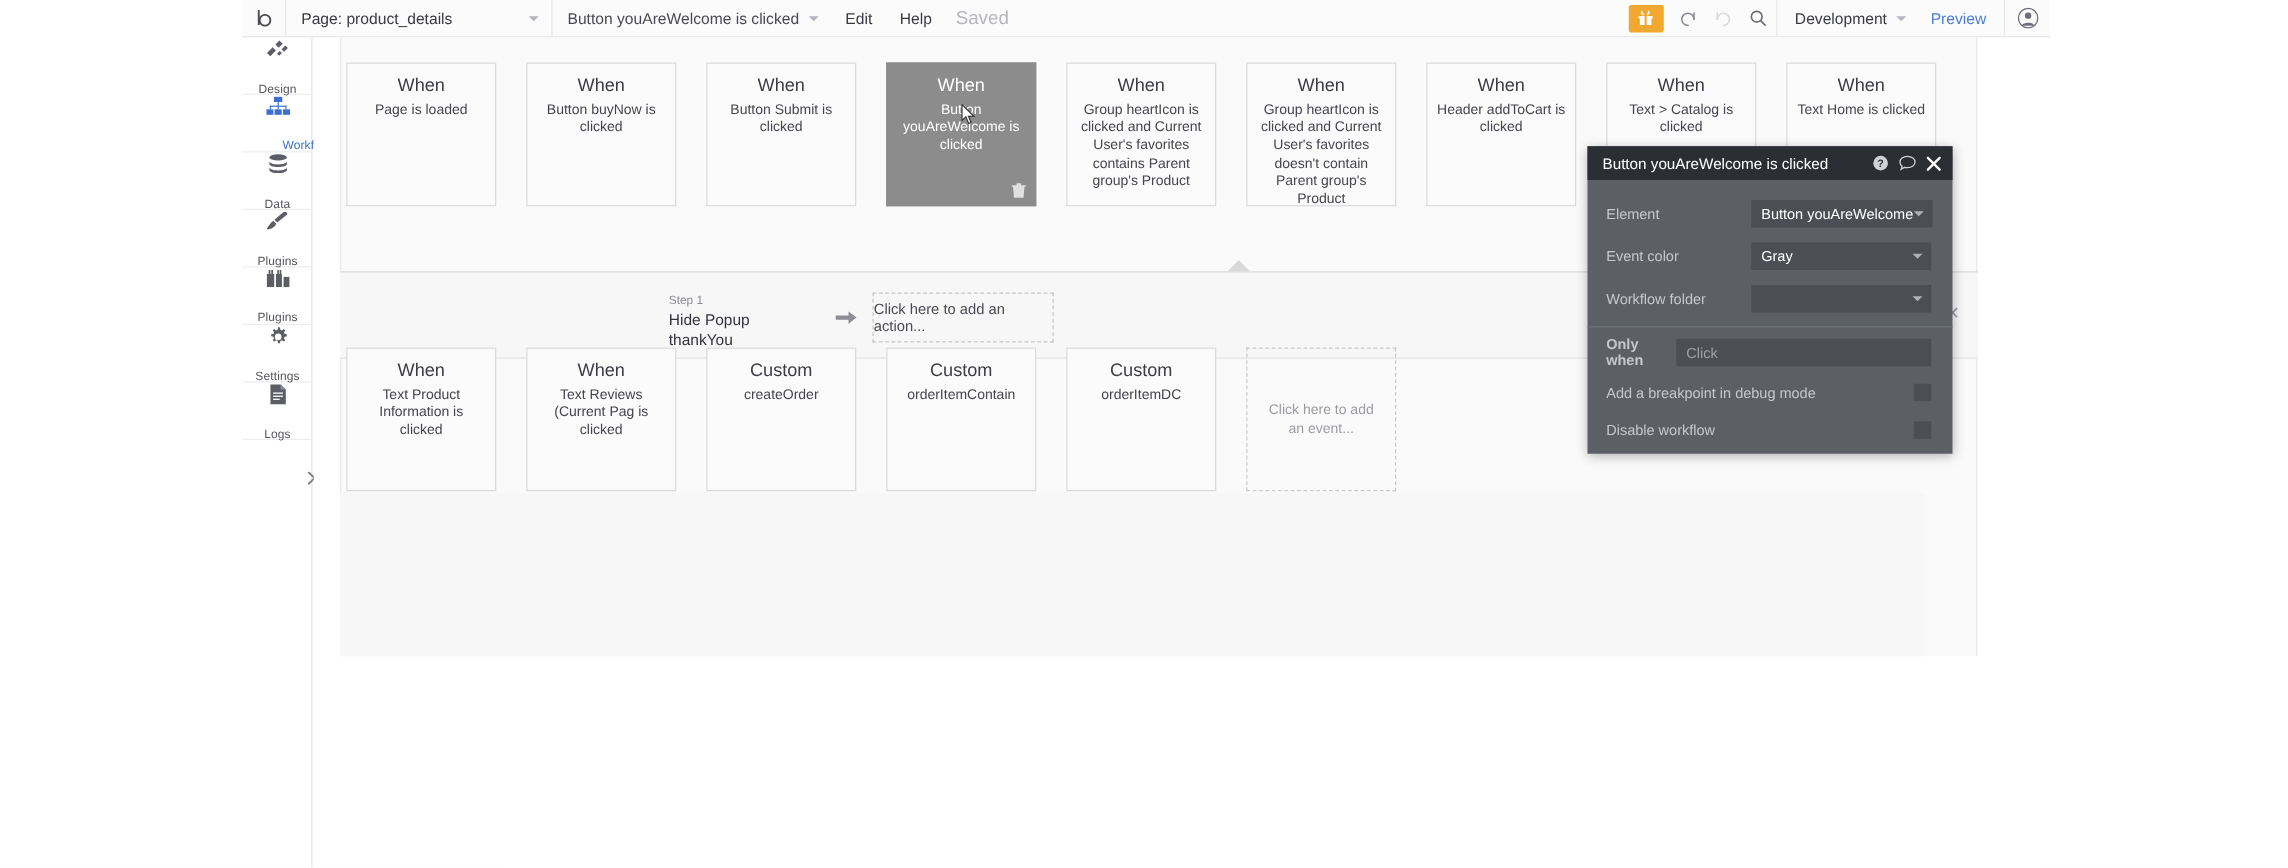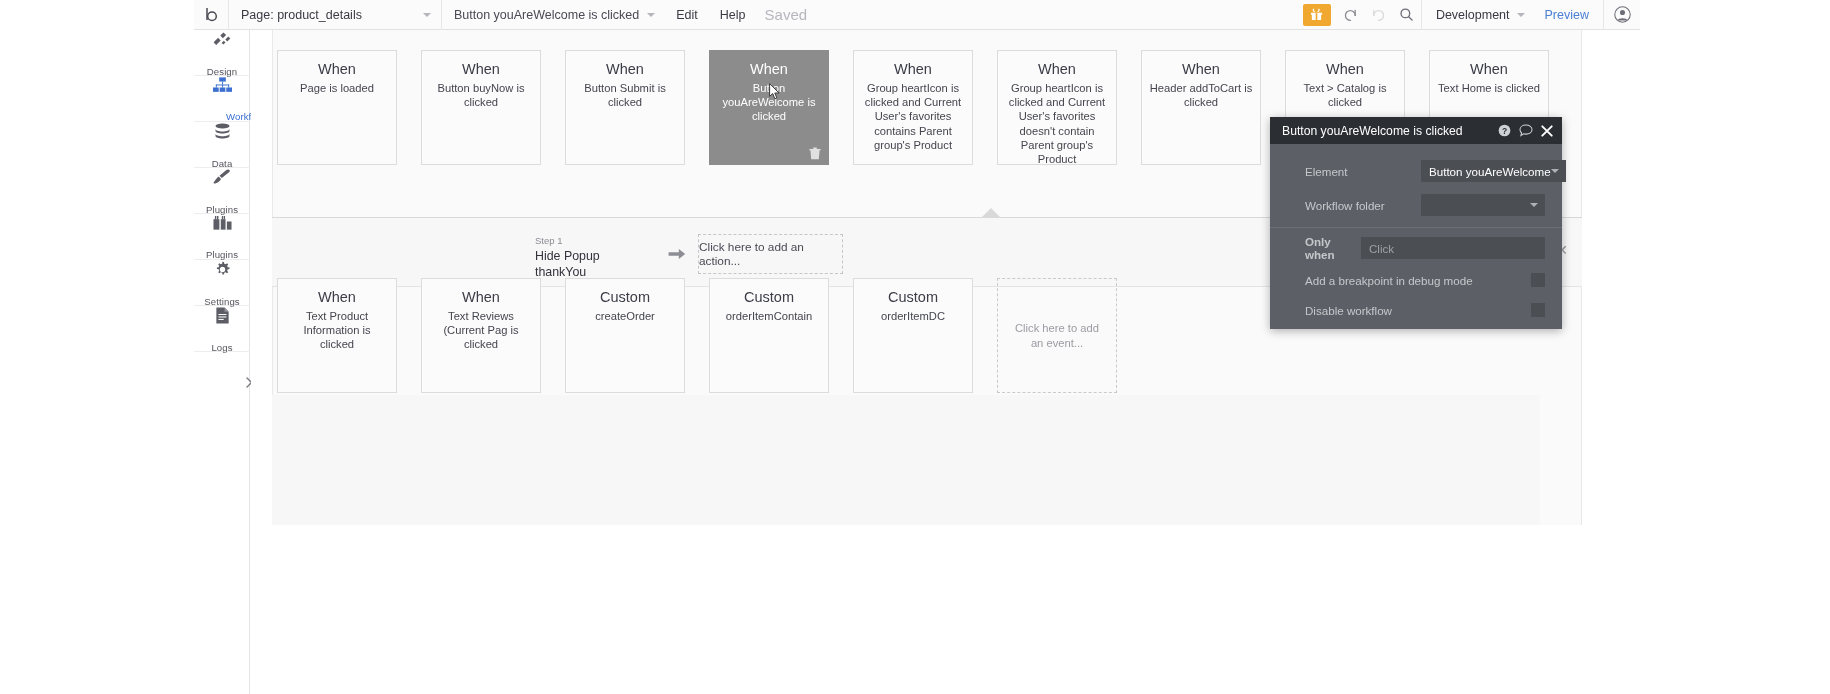--- a/index.html
+++ b/index.html
@@ -249,21 +249,21 @@
     padding: 0 9px 0 12px; gap: 8px;
   }
   .panel-title {
     color: #ffffff; font-size: 12.2px; flex: 1; white-space: nowrap;
   }
   .panel-head .ph-ico { cursor: pointer; display:flex; align-items:center; }
   .panel-body { padding: 10px 0 4px; }
 
   .prow {
     display: flex; align-items: center;
-    height: 34px; padding: 0 17px 0 15px; margin-left: 20px;
+    height: 34px; padding: 0 17px 0 15px;
   }
   .prow .plabel {
     font-size: 11.6px; color: #c5c8cb; width: 116px; flex-shrink: 0;
   }
   .pfield {
     flex: 1; height: 22px; background: #4b4f54;
     display: flex; align-items: center;
     padding: 0 7px 0 8px;
     font-size: 11.6px; color: #ffffff; cursor: pointer;
   }
@@ -614,20 +614,27 @@
     <div class="panel-body">
 
       <div class="prow">
         <span class="plabel">Element</span>
         <span class="pfield">
           <span class="pv">Button youAreWelcome</span>
           <span class="pcaret"></span>
         </span>
       </div>
 
+      <div class="prow">
+        <span class="plabel">Event color</span>
+        <span class="pfield">
+          <span class="pv">Gray</span>
+          <span class="pcaret"></span>
+        </span>
+      </div>
 
       <div class="prow">
         <span class="plabel">Workflow folder</span>
         <span class="pfield">
           <span class="pv"></span>
           <span class="pcaret"></span>
         </span>
       </div>
 
       <div class="panel-divider"></div>

